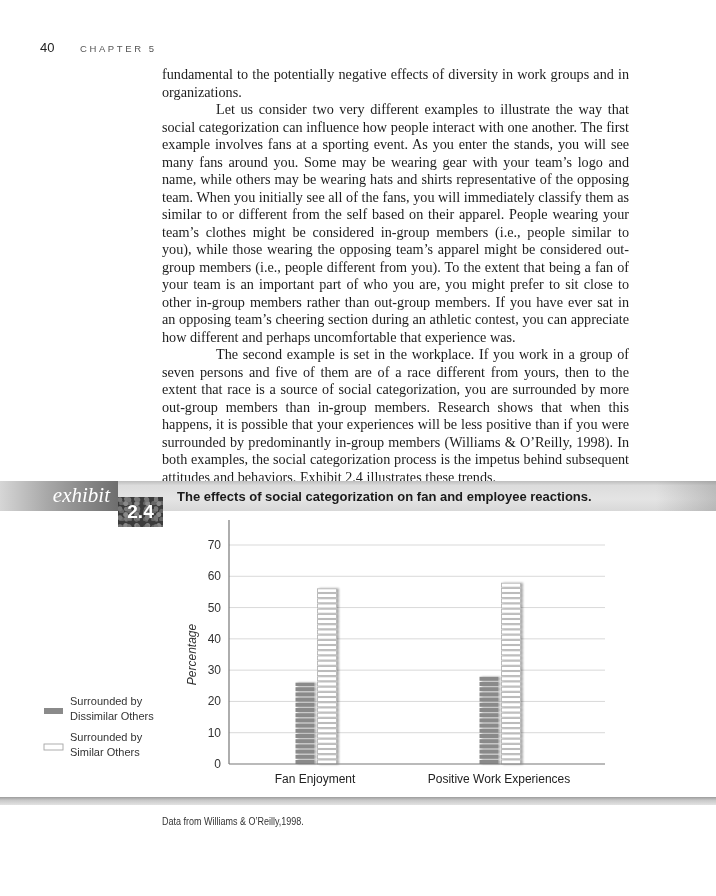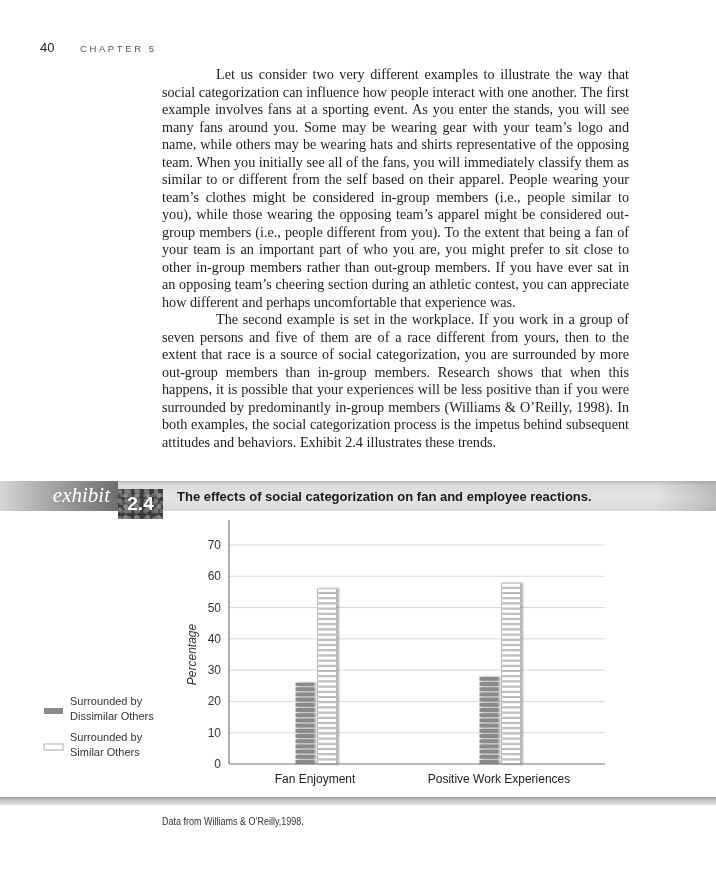--- a/index.html
+++ b/index.html
@@ -32,21 +32,21 @@
       background: linear-gradient(to right, rgba(0,0,0,0), rgba(120,120,120,0.35));
     }
     .exhibit-word {
       position: absolute; left: 0; top: 0; width: 118px; height: 30px;
       background: linear-gradient(to right, #d6d6d6 0%, #a8a8a8 40%, #6e6e6e 100%);
       font-family: "Liberation Serif", serif; font-style: italic; font-size: 21px;
       color: #ffffff; text-align: right; box-sizing: border-box; padding-right: 8px;
       line-height: 28px;
     }
     .exhibit-num {
-      position: absolute; left: 118px; top: 8px; width: 45px; height: 30px;
+      position: absolute; left: 118px; top: 16px; width: 45px; height: 30px;
       background:
         radial-gradient(circle at 20% 30%, #777 0 2px, transparent 3px),
         radial-gradient(circle at 70% 60%, #888 0 2px, transparent 3px),
         radial-gradient(circle at 45% 80%, #666 0 2px, transparent 3px),
         radial-gradient(circle at 85% 20%, #7a7a7a 0 2px, transparent 3px),
         #3b3b3b;
       background-size: 9px 9px, 11px 11px, 8px 8px, 10px 10px, auto;
       font-family: "Liberation Sans", sans-serif; font-weight: bold; font-size: 19px;
       color: #ffffff; text-align: center; line-height: 30px;
     }
@@ -68,20 +68,21 @@
       transform: scaleX(0.9); transform-origin: left center;
     }
   </style>
 </head>
 <body>
 
 <div class="page-number">40</div>
 <div class="running-head">CHAPTER 5</div>
 
 <div class="body-text">
+  <p>fundamental to the potentially negative effects of diversity in work groups and in organizations.</p>
   <p class="indent">Let us consider two very different examples to illustrate the way that social categorization can influence how people interact with one another. The first example involves fans at a sporting event. As you enter the stands, you will see many fans around you. Some may be wearing gear with your team’s logo and name, while others may be wearing hats and shirts representative of the opposing team. When you initially see all of the fans, you will immediately classify them as similar to or different from the self based on their apparel. People wearing your team’s clothes might be considered in-group members (i.e., people similar to you), while those wearing the opposing team’s apparel might be considered out-group members (i.e., people different from you). To the extent that being a fan of your team is an important part of who you are, you might prefer to sit close to other in-group members rather than out-group members. If you have ever sat in an opposing team’s cheering section during an athletic contest, you can appreciate how different and perhaps uncomfortable that experience was.</p>
   <p class="indent">The second example is set in the workplace. If you work in a group of seven persons and five of them are of a race different from yours, then to the extent that race is a source of social categorization, you are surrounded by more out-group members than in-group members. Research shows that when this happens, it is possible that your experiences will be less positive than if you were surrounded by predominantly in-group members (Williams &amp; O’Reilly, 1998). In both examples, the social categorization process is the impetus behind subsequent attitudes and behaviors. Exhibit 2.4 illustrates these trends.</p>
 </div>
 
 <div class="exhibit-band">
   <div class="exhibit-word">exhibit</div>
   <div class="exhibit-num">2.4</div>
   <div class="exhibit-title">The effects of social categorization on fan and employee reactions.</div>
 </div>
 

